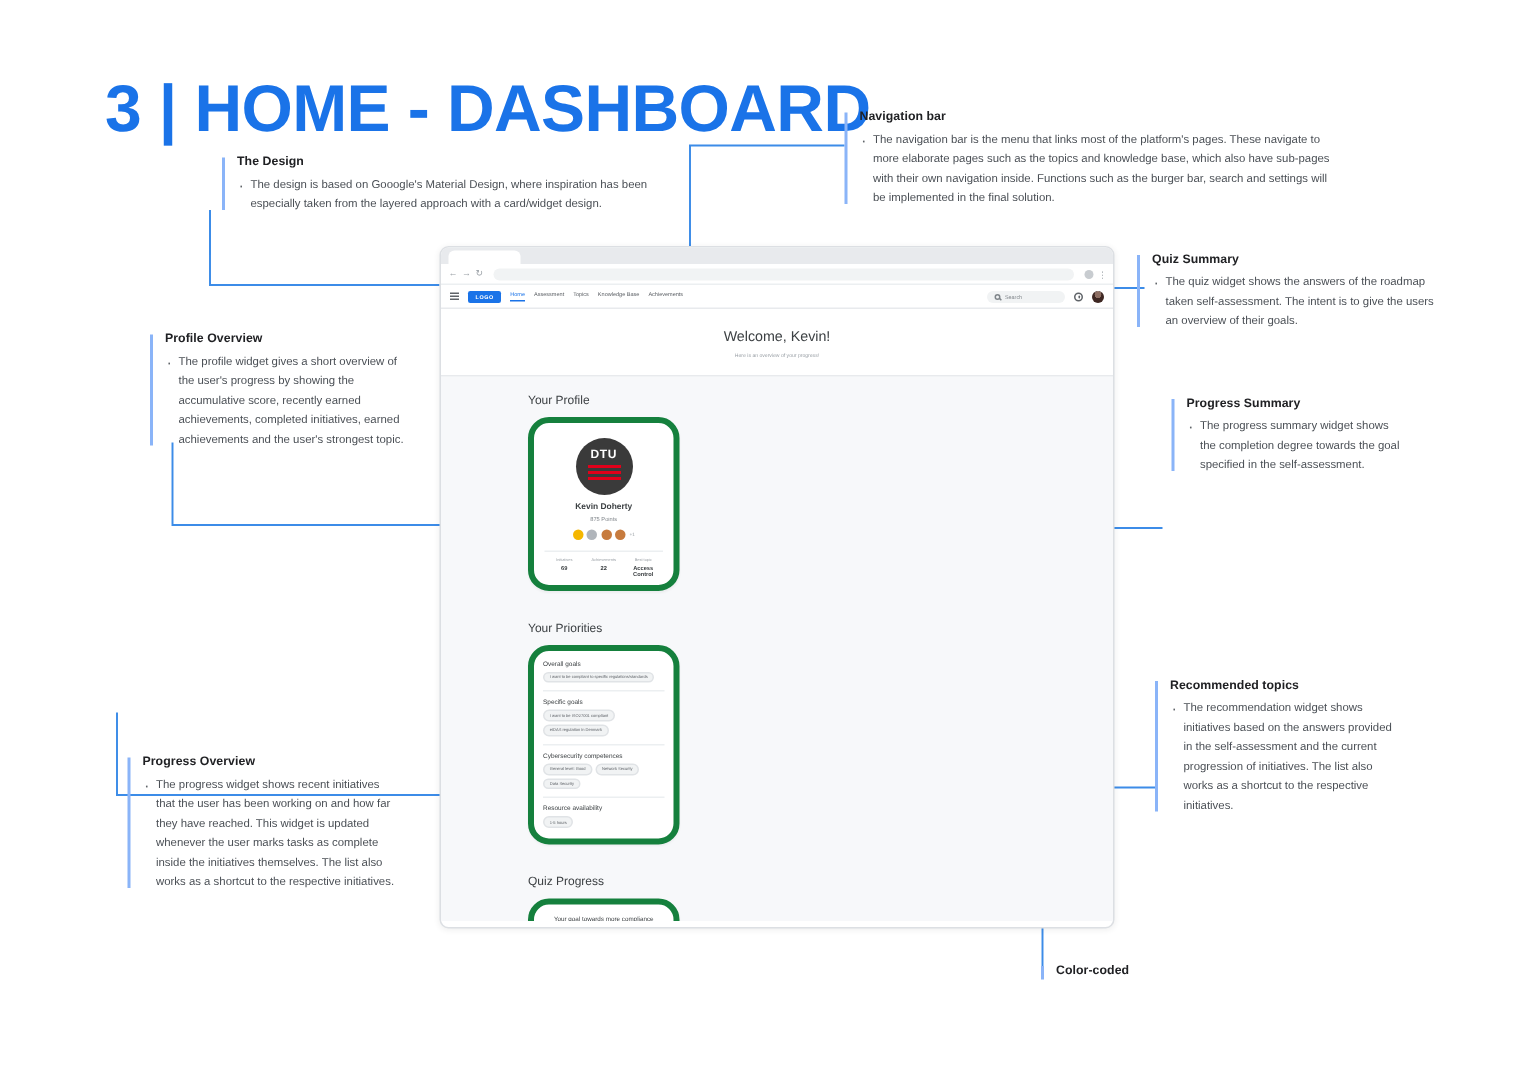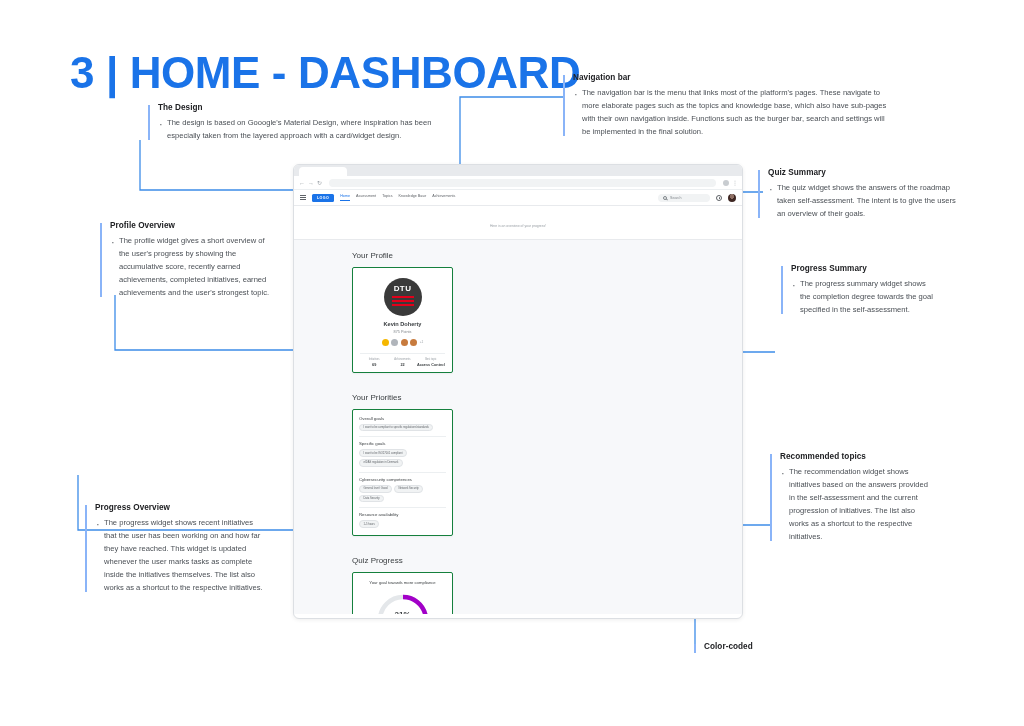--- a/index.html
+++ b/index.html
@@ -134,21 +134,21 @@
   #welcome-title { font-size: 9.5px; color: #3c4043; font-weight: normal; }
   #welcome-sub { font-size: 3.4px; color: #9aa0a6; margin-top: 5px; }
 
   .section-title {
     font-size: 8px; color: #3c4043; font-weight: normal;
     margin: 11px 0 7px 58px;
   }
   #widgets-row { display: flex; gap: 9px; padding: 0 58px; align-items: flex-start; flex-direction: column; }
   .widget-col { display: flex; flex-direction: column; }
   .wcard {
-    background: #ffffff; border: 1px solid #15803d; border-radius: 2px;
+    background: #ffffff; border: 4px solid #15803d; border-radius: 14px;
     box-shadow: 0 1px 1.5px rgba(0,0,0,0.045);
   }
 
   
   #profile-card { width: 101px; padding: 8px 7px 5px; }
   #profile-avatar {
     width: 38px; height: 38px; border-radius: 50%; background: #3a3a3a;
     margin: 2px auto 5px; position: relative; overflow: hidden;
   }
   #profile-avatar .dtu {
@@ -382,20 +382,21 @@
         <span class="mag"></span>
         <span>Search</span>
       </div>
       <div class="gear-ico"></div>
       <div id="nav-avatar"></div>
     </div>
 
     <div id="appbody">
 
       <div id="welcome-band">
+        <div id="welcome-title">Welcome, Kevin!</div>
         <div id="welcome-sub">Here is an overview of your progress!</div>
       </div>
 
       <div id="widgets-row">
 
         <div class="widget-col">
           <div class="section-title" style="margin-left:0;">Your Profile</div>
           <div class="wcard" id="profile-card">
             <div id="profile-avatar">
               <div class="dtu">DTU</div>

